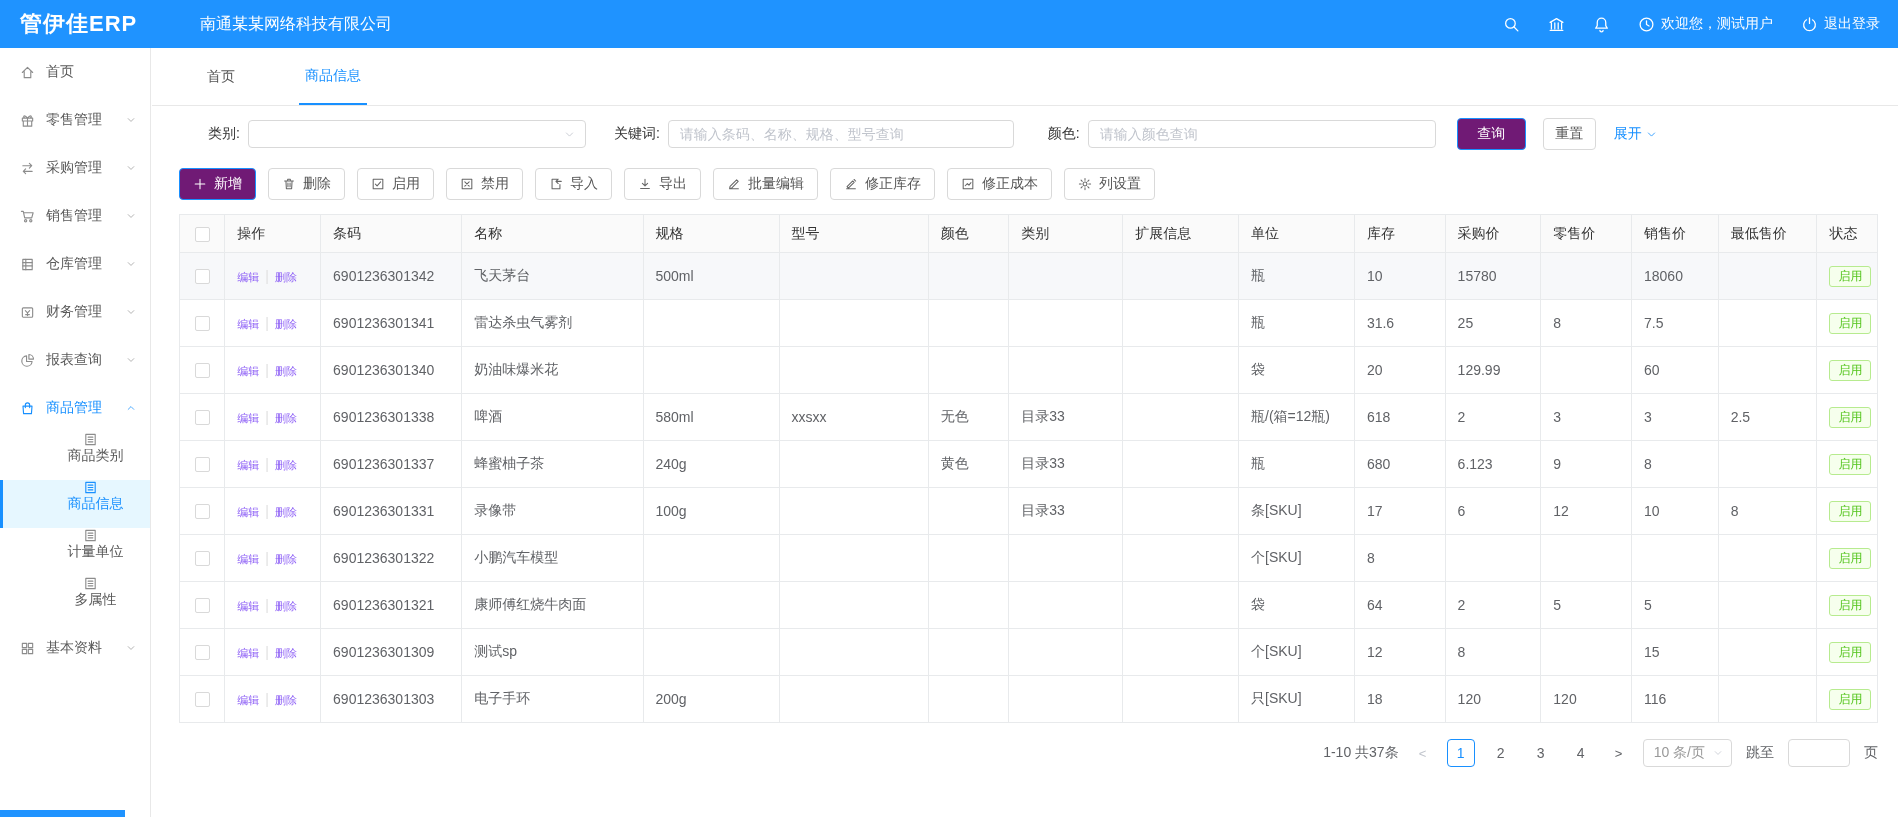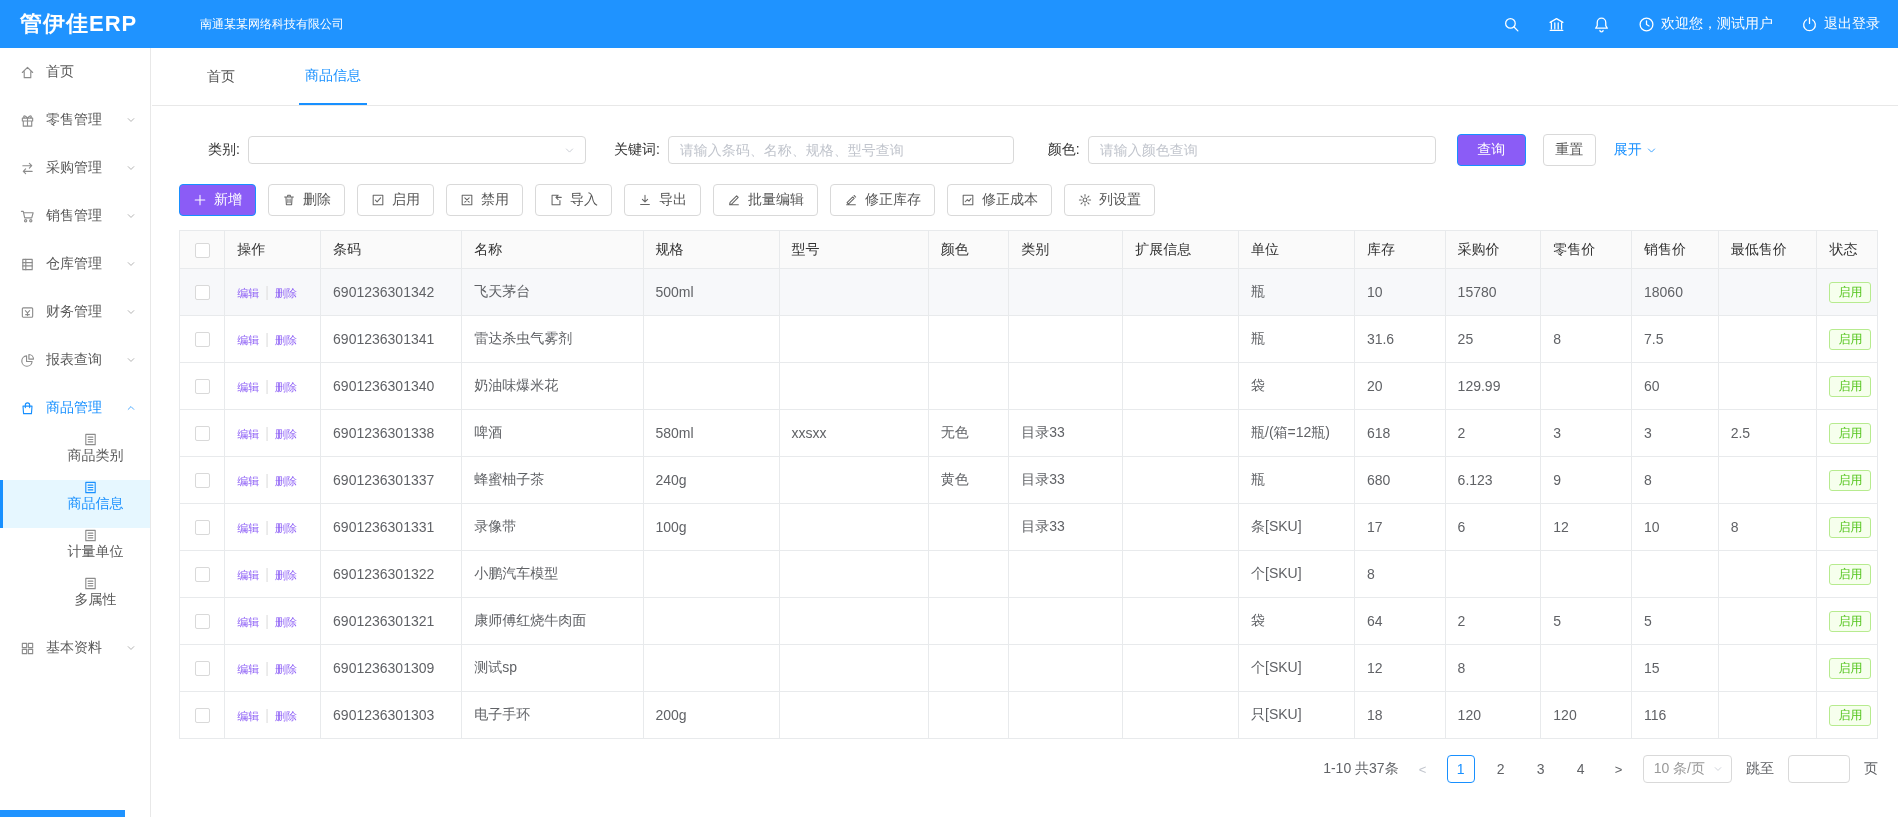--- a/index.html
+++ b/index.html
@@ -6,21 +6,21 @@
   html,body { width:1898px; height:817px; overflow:hidden;
     font-family:"Liberation Sans","DejaVu Sans",sans-serif; background:#fff; }
 
   .icon { display:inline-flex; width:16px; height:16px; flex:0 0 auto; }
   .icon svg { width:100%; height:100%; }
 
   
   .topbar { position:absolute; top:0; left:0; width:1898px; height:48px;
     background:#1f93ff; color:#fff; display:flex; align-items:center; z-index:10; }
   .logo { width:158px; padding-left:20px; font-size:22px; font-weight:bold; letter-spacing:1px; }
-  .company { font-size:12px; margin-left:42px; }
+  .company { font-size:16px; margin-left:42px; }
   .topbar-right { margin-left:auto; display:flex; align-items:center; gap:28px; padding-right:18px; font-size:14px; }
   .topbar-right .icon { width:17px; height:17px; cursor:pointer; }
   .tb-group { display:flex; align-items:center; gap:6px; cursor:pointer; }
 
   
   .sidebar { position:absolute; top:48px; left:0; width:151px; bottom:0;
     background:#fff; border-right:1px solid #e8e8e8; }
   .menu-item { height:48px; display:flex; align-items:center; padding:0 14px 0 20px;
     font-size:14px; color:#595959; cursor:pointer; position:relative; }
   .menu-item .icon { color:#8c8c8c; width:15px; height:15px; }
@@ -37,34 +37,34 @@
   
   .main { position:absolute; top:48px; left:152px; right:0; bottom:0; background:#fff; }
   .tabbar { height:58px; border-bottom:1px solid #e8e8e8; display:flex; align-items:stretch;
     padding-left:49px; gap:58px; }
   .tab { display:flex; align-items:center; font-size:14px; color:#555; cursor:pointer; padding:0 6px; }
   .tab.active { color:#1890ff; border-bottom:2px solid #1890ff; }
 
   .content { padding:0 20px 0 27px; }
 
   
-  .filter-row { display:flex; align-items:center; margin-top:28px; padding-left:29px; font-size:14px; color:#333; }
+  .filter-row { display:flex; align-items:center; margin-top:12px; padding-left:29px; font-size:14px; color:#333; }
   .ctrl { height:28px; border:1px solid #d9d9d9; border-radius:4px; background:#fff; }
   .select-box { width:338px; margin-left:8px; display:flex; align-items:center; justify-content:flex-end;
     padding:0 10px; color:#c0c4cc; cursor:pointer; }
   .select-box .chev { width:11px; height:11px; color:#c0c4cc; }
   .filter-row input { font-family:inherit; font-size:14px; padding:0 11px; color:#333; outline:none; }
   .filter-row input::placeholder { color:#c0c4cc; }
   .kw-input { width:346px; margin-left:8px; }
   .color-input { width:348px; margin-left:8px; }
   .lbl-keyword { margin-left:28px; }
   .lbl-color { margin-left:34px; }
   .btn { height:32px; border-radius:4px; font-size:14px; cursor:pointer; display:inline-flex;
     align-items:center; justify-content:center; border:1px solid #d9d9d9; background:#fff; color:#555; }
-  .btn-primary { background:#8b5cf6; border-color:#1890ff; color:#fff; }
+  .btn-primary { background:#701a75; border-color:#1890ff; color:#fff; }
   .search-btn { width:69px; margin-left:21px; }
   .reset-btn { width:53px; margin-left:17px; }
   .expand-link { margin-left:18px; color:#1890ff; display:inline-flex; align-items:center; gap:4px; cursor:pointer; }
   .expand-link .chev { width:11px; height:11px; }
 
   
   .toolbar { display:flex; align-items:center; gap:12px; margin-top:18px; }
   .toolbar .btn { padding:0 13px; gap:7px; }
   .toolbar .btn .icon { width:14px; height:14px; color:#666; }
   .toolbar .btn-primary .icon { color:#fff; }

